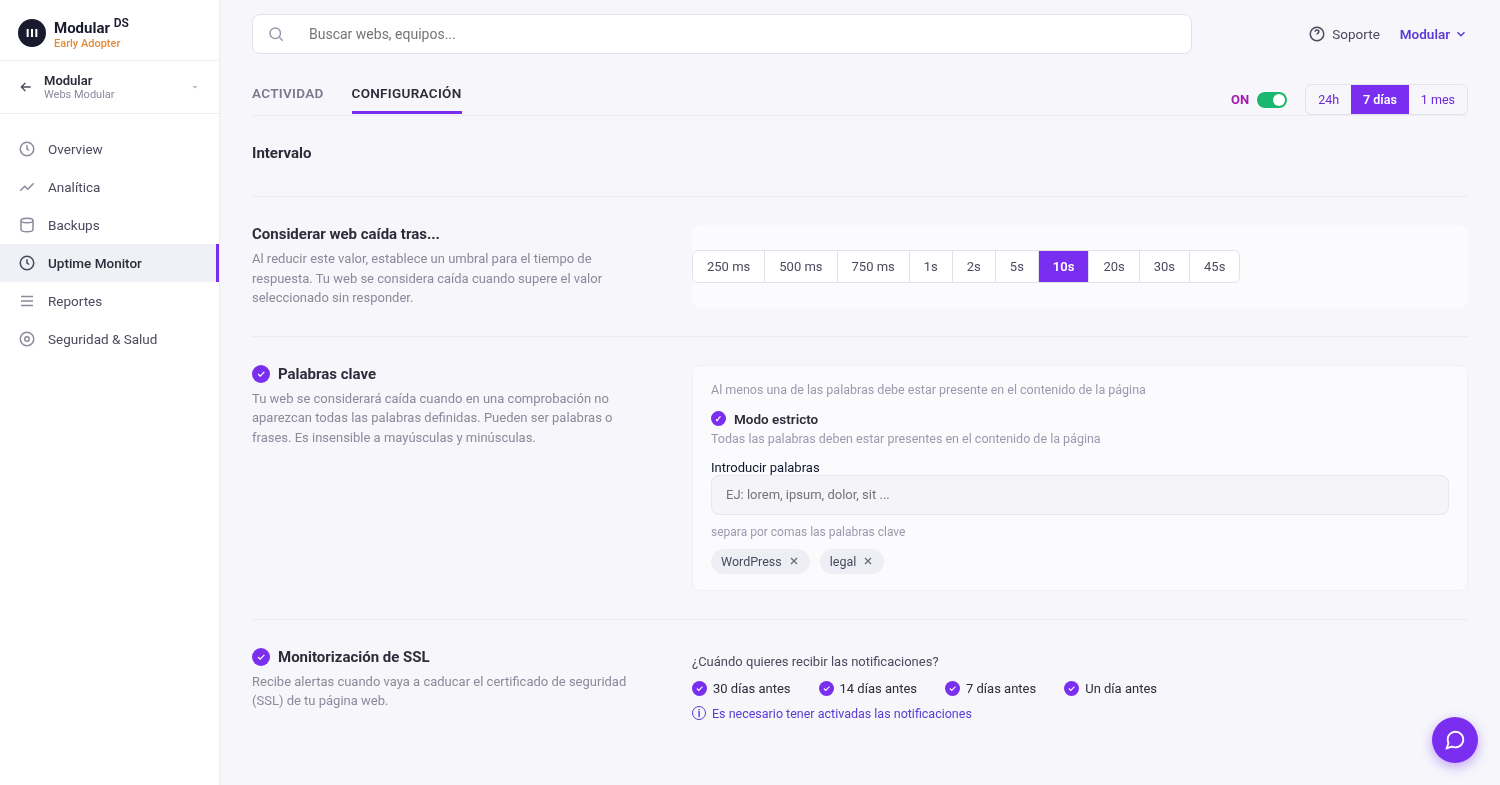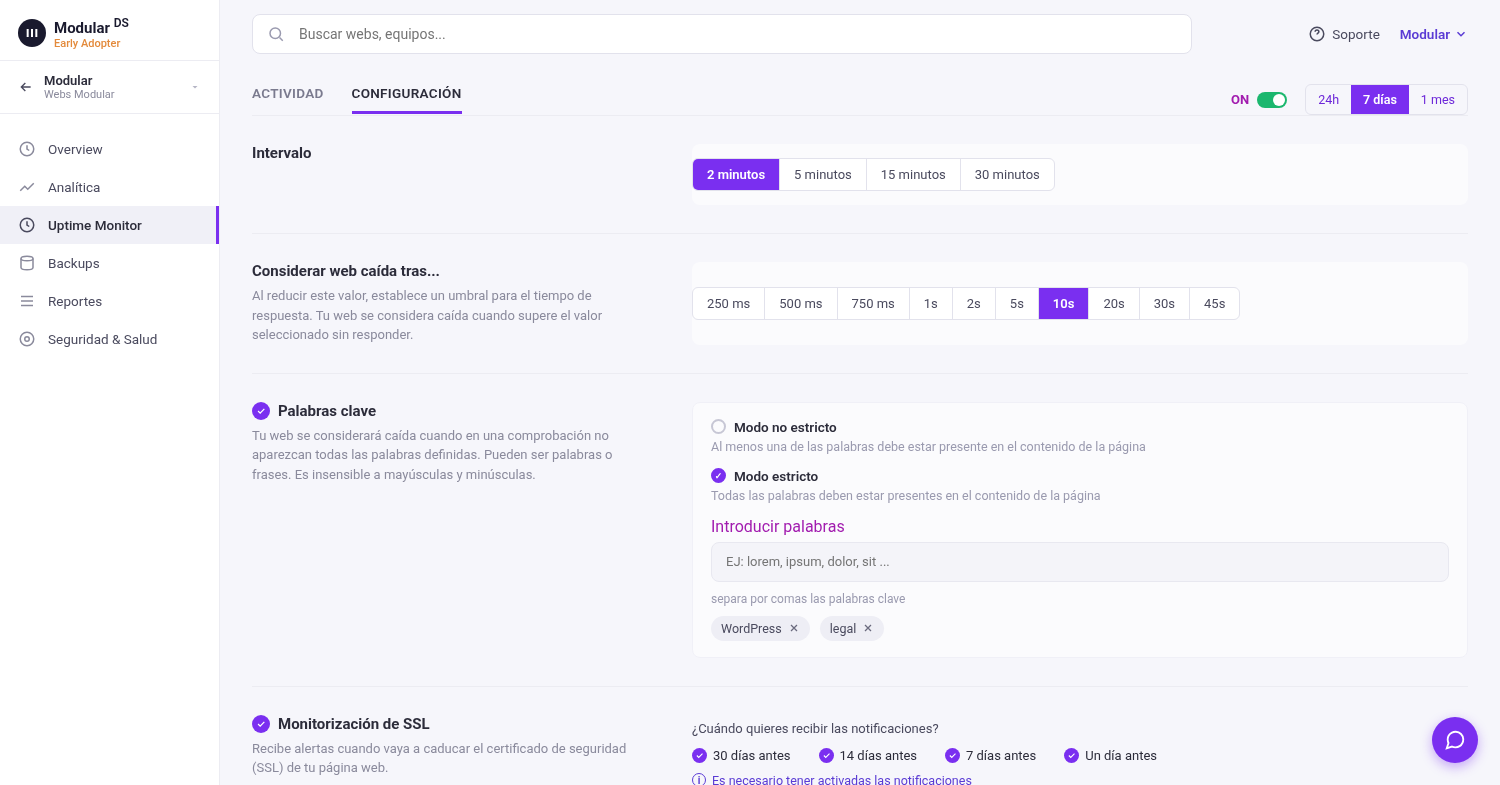--- a/index.html
+++ b/index.html
@@ -16,21 +16,21 @@
 .org-meta{flex:1}
 .org-name{font-size:13px;font-weight:600;color:#2c2c3a}
 .org-sub{font-size:11px;color:#8a8a9c}
 .chev{color:#b5b5c5}
 .nav{padding:16px 0}
 .nav-item{display:flex;align-items:center;gap:12px;padding:10px 18px;font-size:13.5px;color:#4a4a5e;cursor:pointer}
 .nav-item.active{background:#f0f0f7;border-right:3px solid #7a2ff0;color:#2c2c3a;font-weight:500}
 .nav-icon{width:18px;height:18px;color:#8a8a9c}
 .nav-item.active .nav-icon{color:#4a4a5e}
 .topbar{position:absolute;left:220px;top:0;right:0;height:68px;display:flex;align-items:center;padding:0 32px;gap:24px}
-.search{flex:0 0 940px;height:40px;background:#fff;border:1px solid #e2e2ec;border-radius:8px;display:flex;align-items:center;padding:0 14px;gap:14px}
+.search{flex:0 0 940px;height:40px;background:#fff;border:1px solid #e2e2ec;border-radius:8px;display:flex;align-items:center;padding:0 14px;gap:24px}
 .search-ic{width:18px;height:18px;color:#9a9aaf}
 .search input{border:none;outline:none;flex:1;font-size:14px;background:transparent;color:#4a4a5e}
 .topbar-right{margin-left:auto;display:flex;align-items:center;gap:20px}
 .support{display:flex;align-items:center;gap:6px;font-size:13.5px;color:#4a4a5e;cursor:pointer}
 .user-menu{display:flex;align-items:center;gap:4px;font-size:13.5px;color:#5a3bd4;font-weight:600;cursor:pointer}
 .content{position:absolute;left:220px;top:68px;right:0;bottom:0;padding:0 32px 40px 32px;overflow-y:auto}
 .tabs-row{display:flex;align-items:center;padding:16px 0 0 0}
 .tabs{display:flex;gap:28px}
 .tab{font-size:13.5px;font-weight:600;color:#7a7a8e;padding-bottom:10px;cursor:pointer;letter-spacing:.3px}
 .tab.active{color:#2c2c3a;border-bottom:3px solid #7a2ff0}
@@ -53,21 +53,21 @@
 .seg{display:inline-flex;border:1px solid #e2e2ec;border-radius:6px;overflow:hidden;background:#fff}
 .seg span{padding:8px 14px;font-size:13px;color:#4a4a5e;cursor:pointer;border-right:1px solid #e2e2ec}
 .seg span:last-child{border-right:none}
 .seg span.active{background:#7a2ff0;color:#fff;font-weight:600}
 .radio-row{display:flex;align-items:center;gap:8px;margin-bottom:4px;cursor:pointer}
 .radio{width:15px;height:15px;border-radius:50%;border:2px solid #c7c7d5;display:inline-flex;align-items:center;justify-content:center}
 .radio.on{border-color:#7a2ff0;background:#7a2ff0}
 .radio.on::after{content:"✓";color:#fff;font-size:9px;font-weight:bold}
 .radio-label{font-size:13.5px;font-weight:600;color:#2c2c3a}
 .radio-hint{font-size:12.5px;color:#9a9aaf;margin:0 0 14px 0}
-.field-label{font-size:16px;color:#a21caf;margin-bottom:6px}
+.field-label{font-size:13px;color:#0f172a;}
 .kw-input{width:100%;height:40px;border:1px solid #e8e8f0;border-radius:8px;padding:0 14px;font-size:13px;background:#f4f4f9;outline:none;color:#4a4a5e}
 .kw-hint{font-size:12px;color:#9a9aaf;margin-top:10px}
 .chips{display:flex;gap:10px;margin-top:10px}
 .chip{background:#eeeef5;border-radius:14px;padding:5px 10px;display:flex;align-items:center;gap:6px;font-size:12.5px;color:#4a4a5e}
 .chip-x{width:12px;height:12px;color:#6a6a7e;cursor:pointer}
 .ssl-q{font-size:13px;color:#4a4a5e;margin-bottom:12px}
 .ssl-opts{display:flex;gap:28px;margin-bottom:10px}
 .ssl-opt{display:flex;align-items:center;gap:6px;font-size:13px;color:#2c2c3a;cursor:pointer}
 .ssl-ic{width:15px;height:15px;border-radius:50%;background:#7a2ff0;display:inline-flex;align-items:center;justify-content:center}
 .ssl-ic svg{width:9px;height:9px;color:#fff}
@@ -112,33 +112,33 @@
           <path d="M12 7v5l3 2"></path>
         </svg>
         <span>Overview</span>
       </div>
       <div class="nav-item">
         <svg class="nav-icon" viewBox="0 0 24 24" fill="none" stroke="currentColor" stroke-width="2">
           <path d="M3 17l6-6 4 4 8-8"></path>
         </svg>
         <span>Analítica</span>
       </div>
+      <div class="nav-item">
+        <svg class="nav-icon" viewBox="0 0 24 24" fill="none" stroke="currentColor" stroke-width="2">
+          <ellipse cx="12" cy="6" rx="8" ry="3"></ellipse>
+          <path d="M4 6v12c0 1.7 3.6 3 8 3s8-1.3 8-3V6"></path>
+        </svg>
+        <span>Backups</span>
+      </div>
       <div class="nav-item active">
         <svg class="nav-icon" viewBox="0 0 24 24" fill="none" stroke="currentColor" stroke-width="2">
           <circle cx="12" cy="12" r="9"></circle>
           <path d="M12 7v5l3 2"></path>
         </svg>
         <span>Uptime Monitor</span>
-      </div>
-      <div class="nav-item">
-        <svg class="nav-icon" viewBox="0 0 24 24" fill="none" stroke="currentColor" stroke-width="2">
-          <ellipse cx="12" cy="6" rx="8" ry="3"></ellipse>
-          <path d="M4 6v12c0 1.7 3.6 3 8 3s8-1.3 8-3V6"></path>
-        </svg>
-        <span>Backups</span>
       </div>
       <div class="nav-item">
         <svg class="nav-icon" viewBox="0 0 24 24" fill="none" stroke="currentColor" stroke-width="2">
           <path d="M4 6h16M4 12h16M4 18h16"></path>
         </svg>
         <span>Reportes</span>
       </div>
       <div class="nav-item">
         <svg class="nav-icon" viewBox="0 0 24 24" fill="none" stroke="currentColor" stroke-width="2">
           <circle cx="12" cy="12" r="9"></circle>
@@ -190,28 +190,20 @@
           <span class="active">7 días</span>
           <span class="">1 mes</span>
         </div>
     </div>
   </div>
 
   <div class="section">
     <div class="section-left">
       <div class="section-title">Intervalo</div>
     </div>
-    <div class="section-right flat">
-        <div class="seg" id="seg-interval">
-          <span class="active">2 minutos</span>
-          <span class="">5 minutos</span>
-          <span class="">15 minutos</span>
-          <span class="">30 minutos</span>
-        </div>
-      </div>
   </div>
 
   <div class="section">
     <div class="section-left">
       <div class="section-title">Considerar web caída tras...</div>
       <div class="section-desc">Al reducir este valor, establece un umbral para el tiempo de respuesta. Tu web se considera caída cuando supere el valor seleccionado sin responder.</div>
     </div>
     <div class="section-right flat">
         <div class="seg" id="seg-downtime">
           <span class="">250 ms</span>
@@ -234,24 +226,20 @@
         <span class="check-ic">
             <svg viewBox="0 0 24 24" fill="none" stroke="currentColor" stroke-width="3">
               <path d="M5 12l5 5L20 7"></path>
             </svg>
           </span>
         <span>Palabras clave</span>
       </div>
       <div class="section-desc">Tu web se considerará caída cuando en una comprobación no aparezcan todas las palabras definidas. Pueden ser palabras o frases. Es insensible a mayúsculas y minúsculas.</div>
     </div>
     <div class="section-right">
-      <div class="radio-row">
-        <span class="radio"></span>
-        <span class="radio-label">Modo no estricto</span>
-      </div>
       <div class="radio-hint">Al menos una de las palabras debe estar presente en el contenido de la página</div>
       <div class="radio-row">
         <span class="radio on"></span>
         <span class="radio-label">Modo estricto</span>
       </div>
       <div class="radio-hint">Todas las palabras deben estar presentes en el contenido de la página</div>
       <div class="field-label">Introducir palabras</div>
       <input class="kw-input" placeholder="EJ: lorem, ipsum, dolor, sit ..." style="">
       <div class="kw-hint">separa por comas las palabras clave</div>
       <div class="chips" id="chips">

